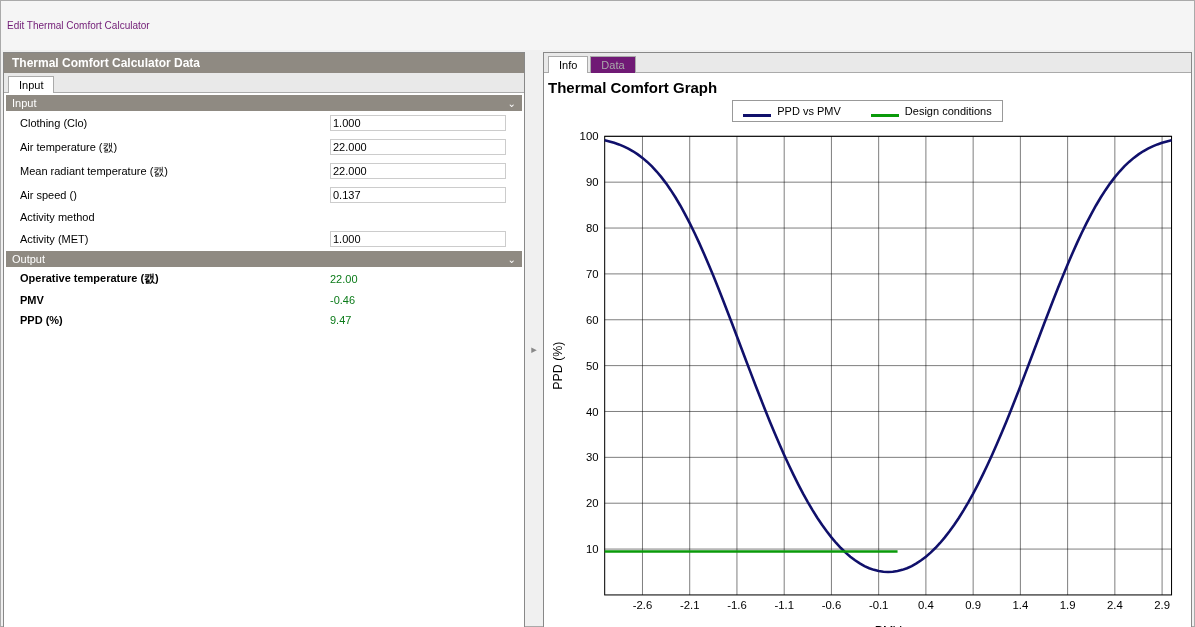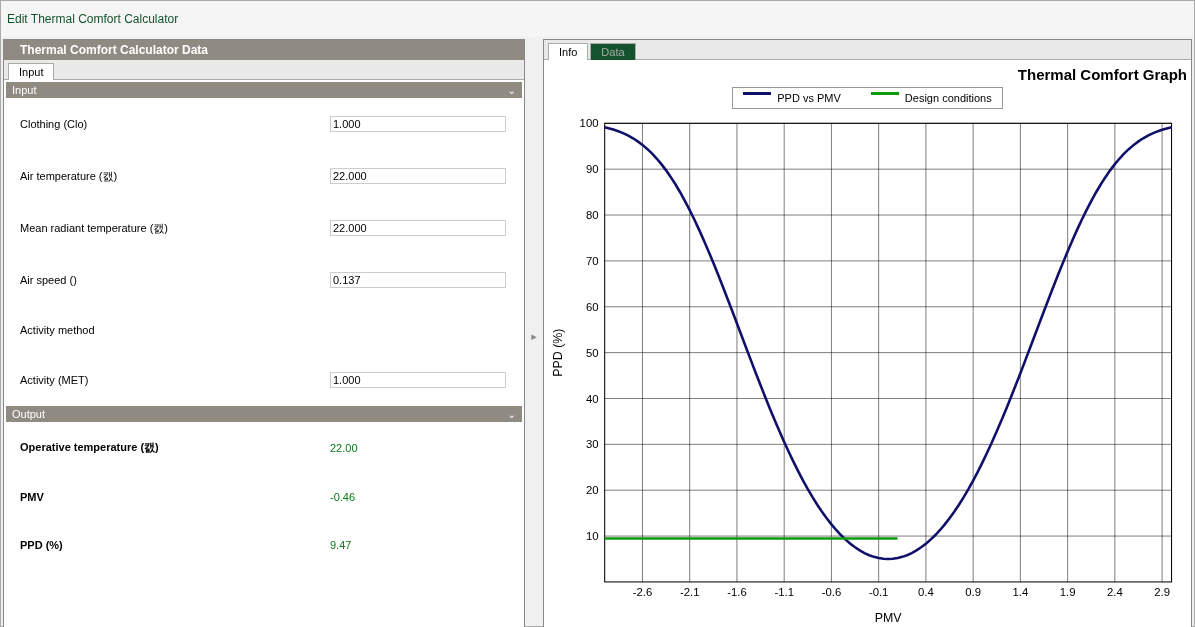--- a/index.html
+++ b/index.html
@@ -1,39 +1,39 @@
 <!DOCTYPE html>
 <html><head>
 <meta charset="utf-8">
 <style>
 html,body{margin:0;padding:0;font-family:Tahoma,Verdana,sans-serif;font-size:11px;color:#000;background:#fff}
 .window{width:1195px;height:627px;border:1px solid #aaa;box-sizing:border-box;display:flex;flex-direction:column;background:#f0f0f0}
-.title-bar{padding:11px 6px;font-size:12px;color:#14532d;background:#f5f5f5}
+.title-bar{padding:19px 6px;font-size:10px;color:#701a75;background:#f5f5f5}
 .main{flex:1;display:flex;gap:4px;padding:2px}
 .panel{border:1px solid #888;background:#fff;display:flex;flex-direction:column}
 .left{flex:0 0 520px}
 .right{flex:1}
-.panel-header{background:#8f8a82;color:#fff;font-weight:bold;padding:3px 16px;font-size:12px}
+.panel-header{background:#8f8a82;color:#fff;font-weight:bold;padding:3px 8px;font-size:12px}
 .tabs{display:flex;background:#e9e9e9;border-bottom:1px solid #aaa;padding:2px 4px 0 4px;gap:2px}
 .tab{padding:2px 10px;border:1px solid #aaa;border-bottom:none;background:#fff;font-size:11px;position:relative;top:1px;cursor:pointer}
-.tab.inactive{color:#aaa;background:#14532d}
+.tab.inactive{color:#aaa;background:#701a75}
 .panel-body{flex:1;padding:2px;overflow:hidden;display:flex;flex-direction:column}
 .section-header{background:#8f8a82;color:#fff;padding:2px 6px;font-size:11px;display:flex;justify-content:space-between;align-items:center}
 .chev{font-size:10px}
-.grid-row{display:flex;align-items:center;padding:18px 0}
+.grid-row{display:flex;align-items:center;padding:4px 0}
 .grid-label{flex:0 0 310px;padding-left:14px}
 .grid-value{flex:1}
 .grid-value input,.grid-value select{width:170px;border:1px solid #ccc;font:inherit;padding:1px 2px;background:#fff}
 .out .grid-label{font-weight:bold}
 .out .grid-value{color:#0a7a18;font-weight:normal}
 .splitter{width:10px;display:flex;align-items:center;justify-content:center;color:#888}
 .chart-area{flex:1;display:flex;flex-direction:column;padding:4px}
-.chart-title{text-align:right;font-weight:bold;font-size:15px;margin:2px 0 4px 0}
+.chart-title{text-align:left;font-weight:bold;font-size:15px;margin:2px 0 4px 0}
 .legend{display:flex;gap:30px;border:1px solid #999;padding:4px 10px;margin:0 auto 4px auto;font-size:11px}
-.legend-item{display:flex;align-items:flex-start;gap:6px}
+.legend-item{display:flex;align-items:flex-end;gap:6px}
 .legend-swatch{width:28px;height:3px}
 svg{flex:1;width:100%}
 </style>
 </head>
 <body>
 
 <div class="window">
  <div class="title-bar">Edit Thermal Comfort Calculator</div>
  <div class="main">
   <div class="panel left">

